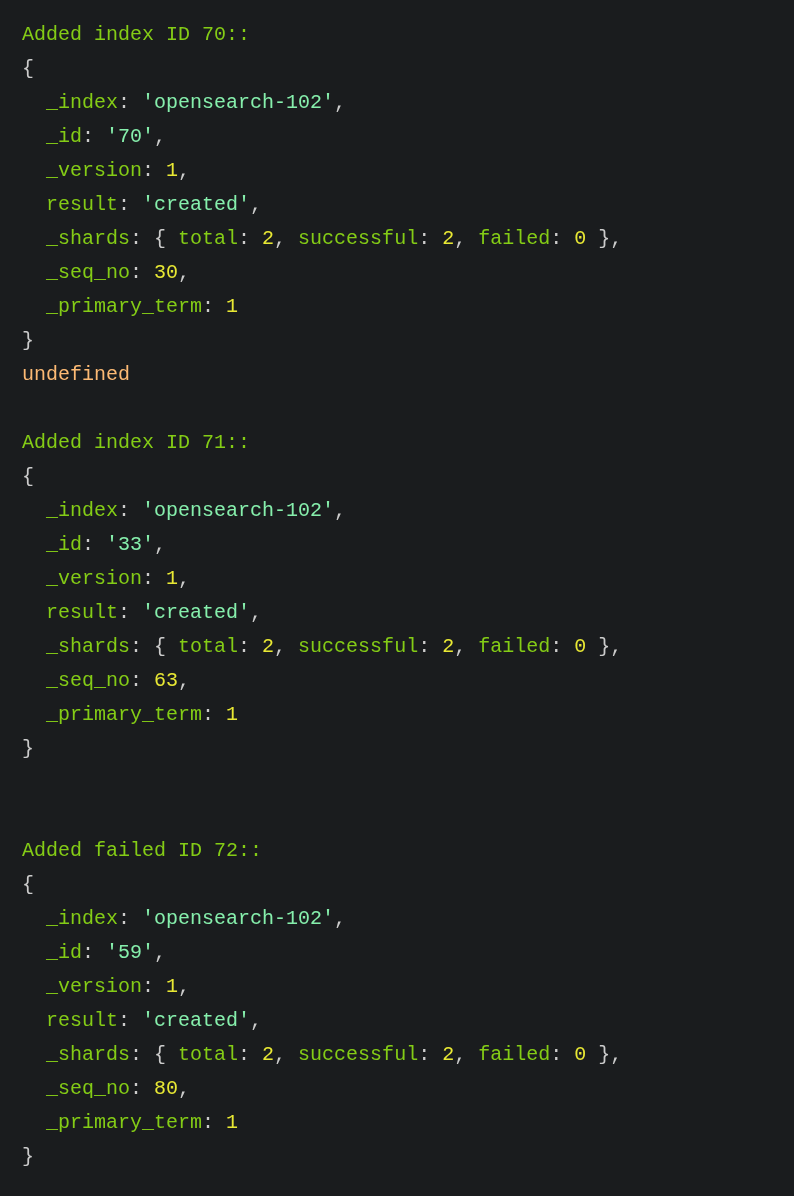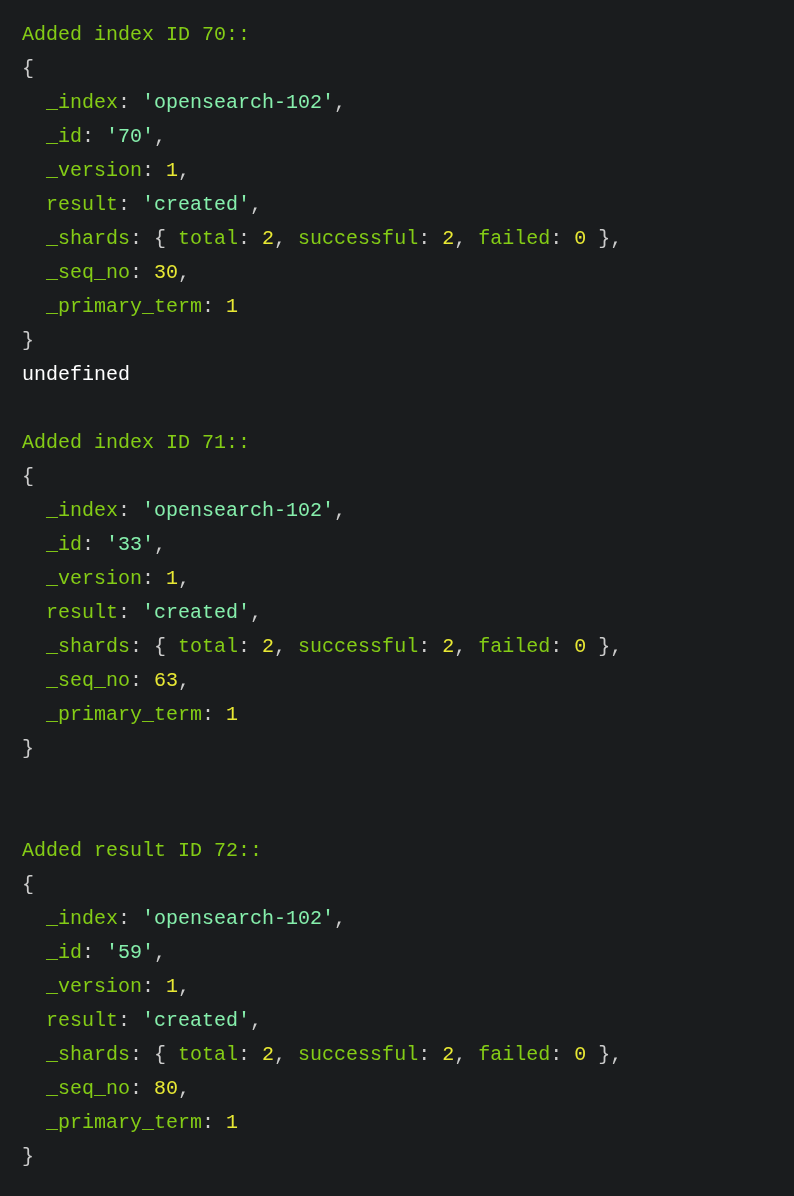--- a/index.html
+++ b/index.html
@@ -16,21 +16,21 @@
     font-family: Consolas, "Courier New", monospace;
     font-size: 20px;
     line-height: 34px;
     color: #cccccc;
     white-space: pre;
   }
   .k   { color: #84cc16; }        
   .str { color: #86efac; }        
   .num { color: #e8e834; }        
   .p   { color: #cccccc; }        
-  .und { color: #ffffff; }        
+  .und { color: #fdba74; }        
 </style>
 </head>
 <body>
 
 <pre class="console"><span><span class="k">Added index ID 70::</span>
 <span class="p">{</span>
   <span class="k">_index</span><span class="p">: </span><span class="str">'opensearch-102'</span><span class="p">,</span>
   <span class="k">_id</span><span class="p">: </span><span class="str">'70'</span><span class="p">,</span>
   <span class="k">_version</span><span class="p">: </span><span class="num">1</span><span class="p">,</span>
   <span class="k">result</span><span class="p">: </span><span class="str">'created'</span><span class="p">,</span>
@@ -45,21 +45,21 @@
   <span class="k">_index</span><span class="p">: </span><span class="str">'opensearch-102'</span><span class="p">,</span>
   <span class="k">_id</span><span class="p">: </span><span class="str">'33'</span><span class="p">,</span>
   <span class="k">_version</span><span class="p">: </span><span class="num">1</span><span class="p">,</span>
   <span class="k">result</span><span class="p">: </span><span class="str">'created'</span><span class="p">,</span>
   <span class="k">_shards</span><span class="p">: { </span><span class="k">total</span><span class="p">: </span><span class="num">2</span><span class="p">, </span><span class="k">successful</span><span class="p">: </span><span class="num">2</span><span class="p">, </span><span class="k">failed</span><span class="p">: </span><span class="num">0</span><span class="p"> },</span>
   <span class="k">_seq_no</span><span class="p">: </span><span class="num">63</span><span class="p">,</span>
   <span class="k">_primary_term</span><span class="p">: </span><span class="num">1</span>
 <span class="p">}</span></span>
 
 
-<span><span class="k">Added result ID 72::</span>
+<span><span class="k">Added failed ID 72::</span>
 <span class="p">{</span>
   <span class="k">_index</span><span class="p">: </span><span class="str">'opensearch-102'</span><span class="p">,</span>
   <span class="k">_id</span><span class="p">: </span><span class="str">'59'</span><span class="p">,</span>
   <span class="k">_version</span><span class="p">: </span><span class="num">1</span><span class="p">,</span>
   <span class="k">result</span><span class="p">: </span><span class="str">'created'</span><span class="p">,</span>
   <span class="k">_shards</span><span class="p">: { </span><span class="k">total</span><span class="p">: </span><span class="num">2</span><span class="p">, </span><span class="k">successful</span><span class="p">: </span><span class="num">2</span><span class="p">, </span><span class="k">failed</span><span class="p">: </span><span class="num">0</span><span class="p"> },</span>
   <span class="k">_seq_no</span><span class="p">: </span><span class="num">80</span><span class="p">,</span>
   <span class="k">_primary_term</span><span class="p">: </span><span class="num">1</span>
 <span class="p">}</span></span></pre>
 

